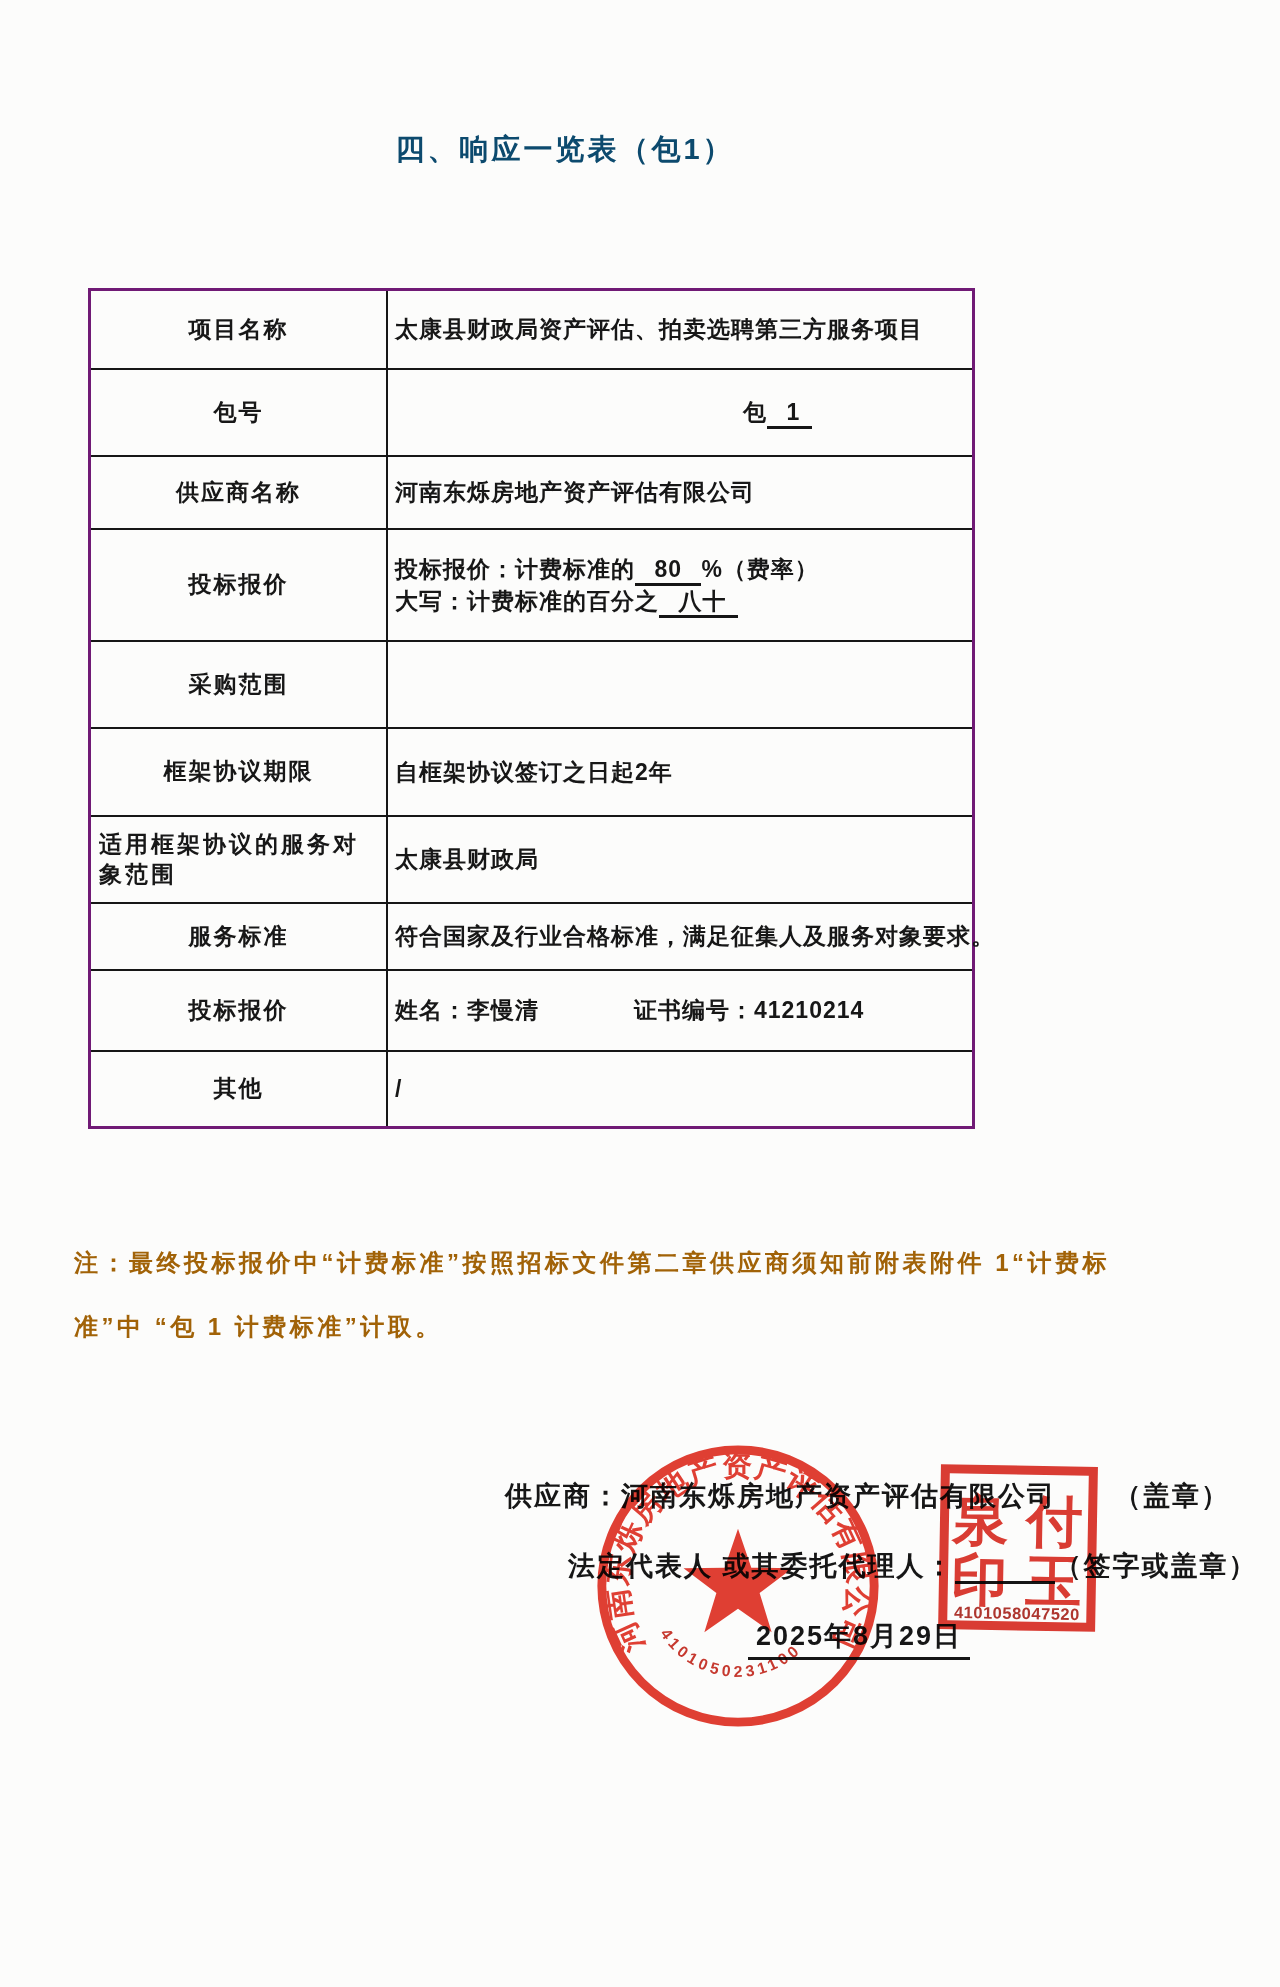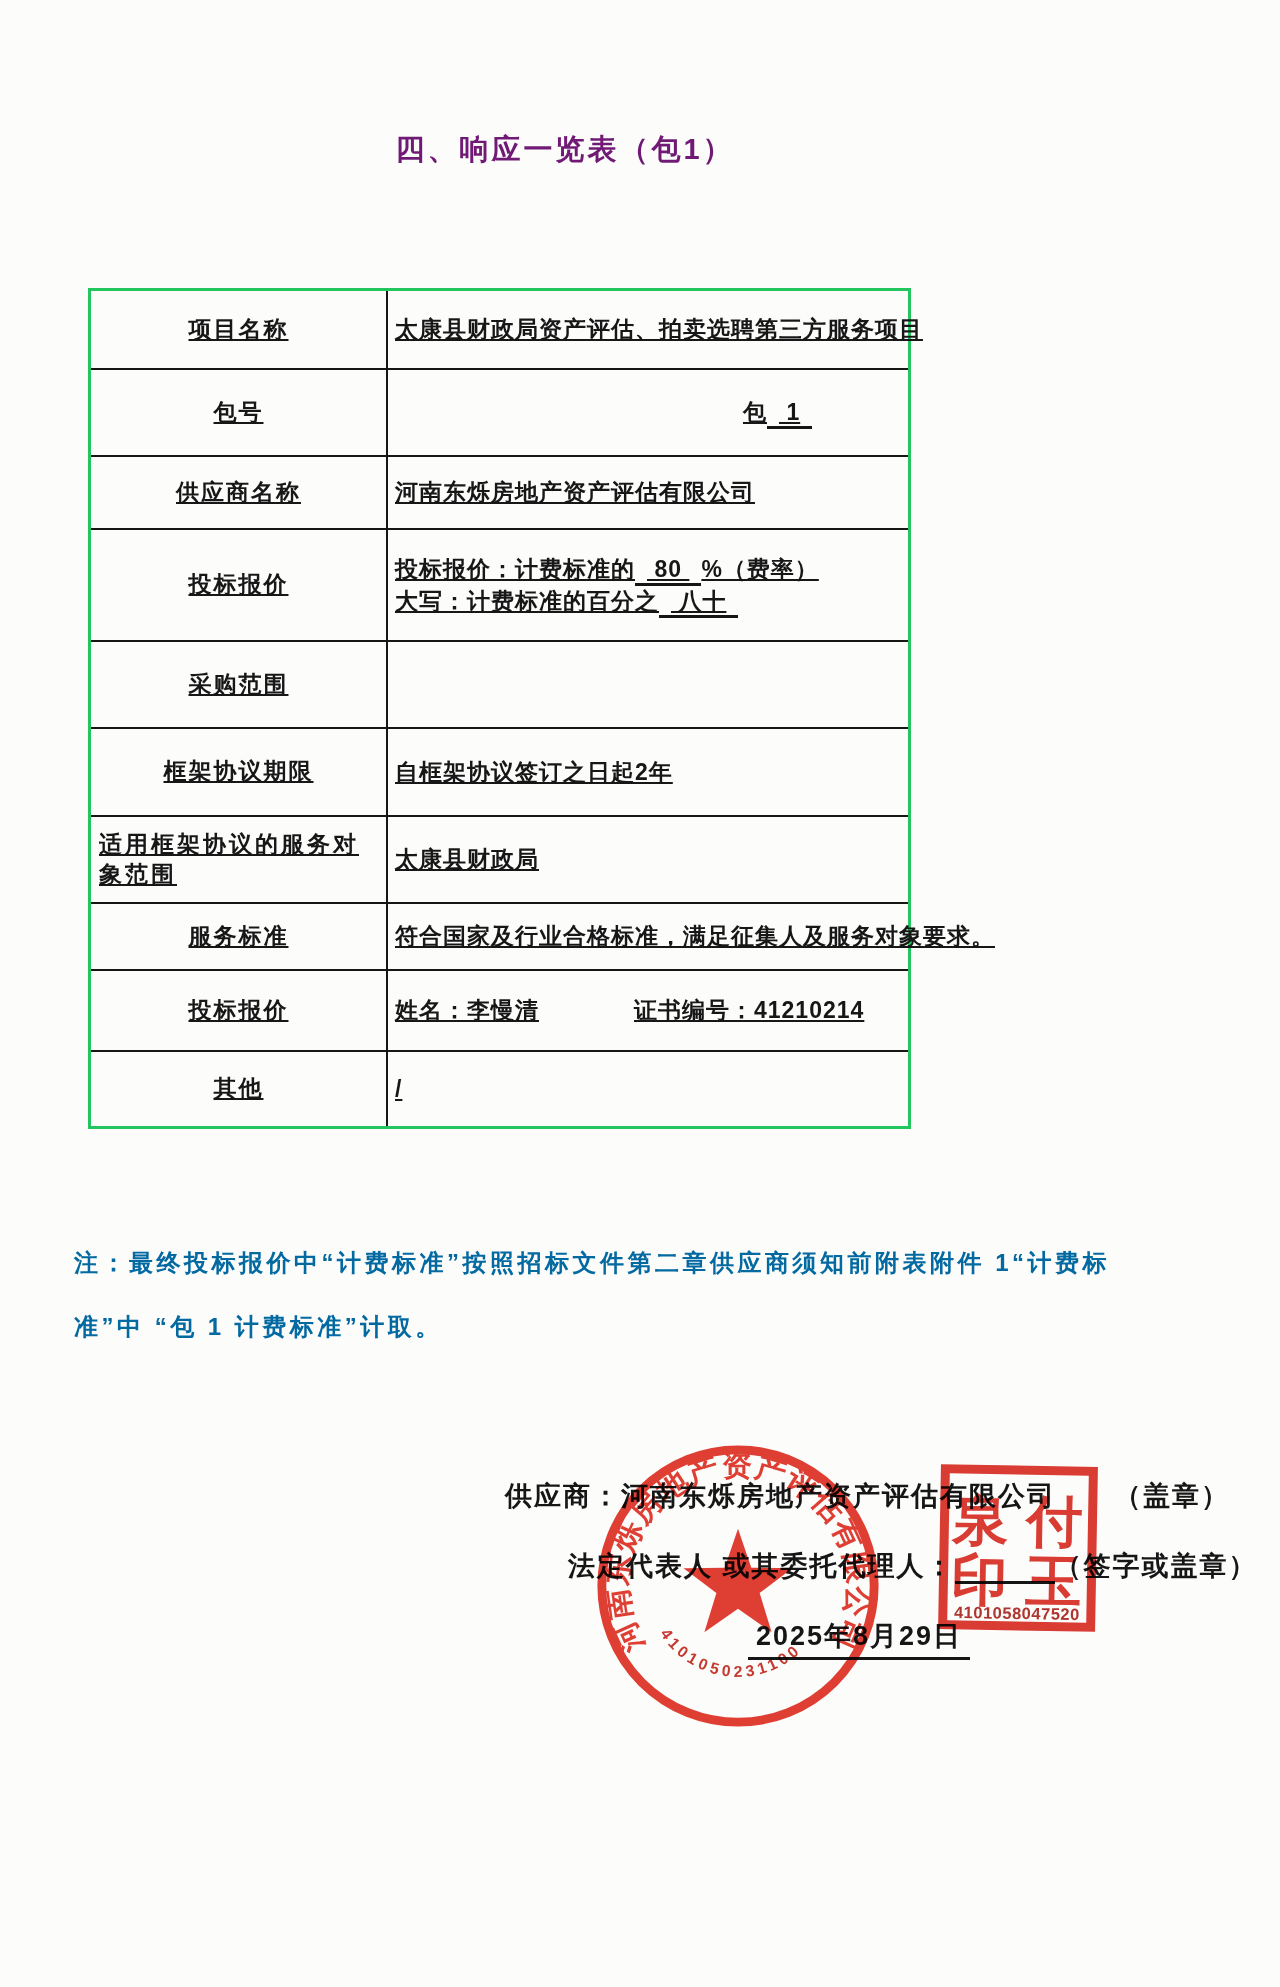--- a/index.html
+++ b/index.html
@@ -4,44 +4,44 @@
 <style>
   html,body{margin:0;padding:0;}
   body{
     width:1280px;height:1987px;position:relative;
     background:#fcfcfb;color:#171717;
     font-family:"Liberation Sans","DejaVu Sans",sans-serif;
     font-weight:bold;overflow:hidden;
   }
   .title{
     position:absolute;top:130px;left:0;width:1130px;
-    text-align:center;font-size:29px;letter-spacing:3px;color:#701a75;
+    text-align:center;font-size:29px;letter-spacing:3px;color:#0c4a6e;
   }
   
   .doc-table{
-    position:absolute;left:88px;top:288px;width:823px;
-    border:3px solid #22c55e;box-sizing:border-box;background:transparent;text-decoration:underline;
+    position:absolute;left:88px;top:288px;width:887px;
+    border:3px solid #701a75;box-sizing:border-box;background:transparent;
   }
   .t-row{display:flex;box-sizing:border-box;}
   .t-row + .t-row{border-top:2.5px solid #161616;}
   .t-label{
     width:297px;flex:0 0 297px;box-sizing:border-box;
     border-right:2.5px solid #161616;
     display:flex;align-items:center;justify-content:center;text-align:center;
     font-size:23px;letter-spacing:2px;padding:6px 8px;line-height:1.3;
   }
   .t-label.left{justify-content:flex-start;text-align:left;letter-spacing:3px;}
   .t-value{
     flex:1;display:flex;flex-direction:column;justify-content:center;
     font-size:23px;letter-spacing:1px;padding:8px 10px 8px 7px;box-sizing:border-box;
   }
   .v-line{line-height:1.4;white-space:nowrap;}
   .seg-u{border-bottom:3px solid #161616;padding:0 12px 1px 12px;}
   
-  .note{position:absolute;left:74px;top:1246px;width:1170px;font-size:24px;letter-spacing:3.5px;color:#0369a1;}
+  .note{position:absolute;left:74px;top:1246px;width:1170px;font-size:24px;letter-spacing:3.5px;color:#a16207;}
   .note div{margin-bottom:30px;line-height:1.4;}
   
   .sig-line{position:absolute;font-size:27px;letter-spacing:2px;color:#161616;white-space:nowrap;}
   #sig-supplier{left:505px;top:1478px;}
   #sig-supplier .suffix{margin-left:58px;}
   #sig-agent{left:568px;top:1548px;}
   .name-underline{
     display:inline-block;width:100px;border-bottom:3px solid #161616;
     height:30px;vertical-align:bottom;
   }

